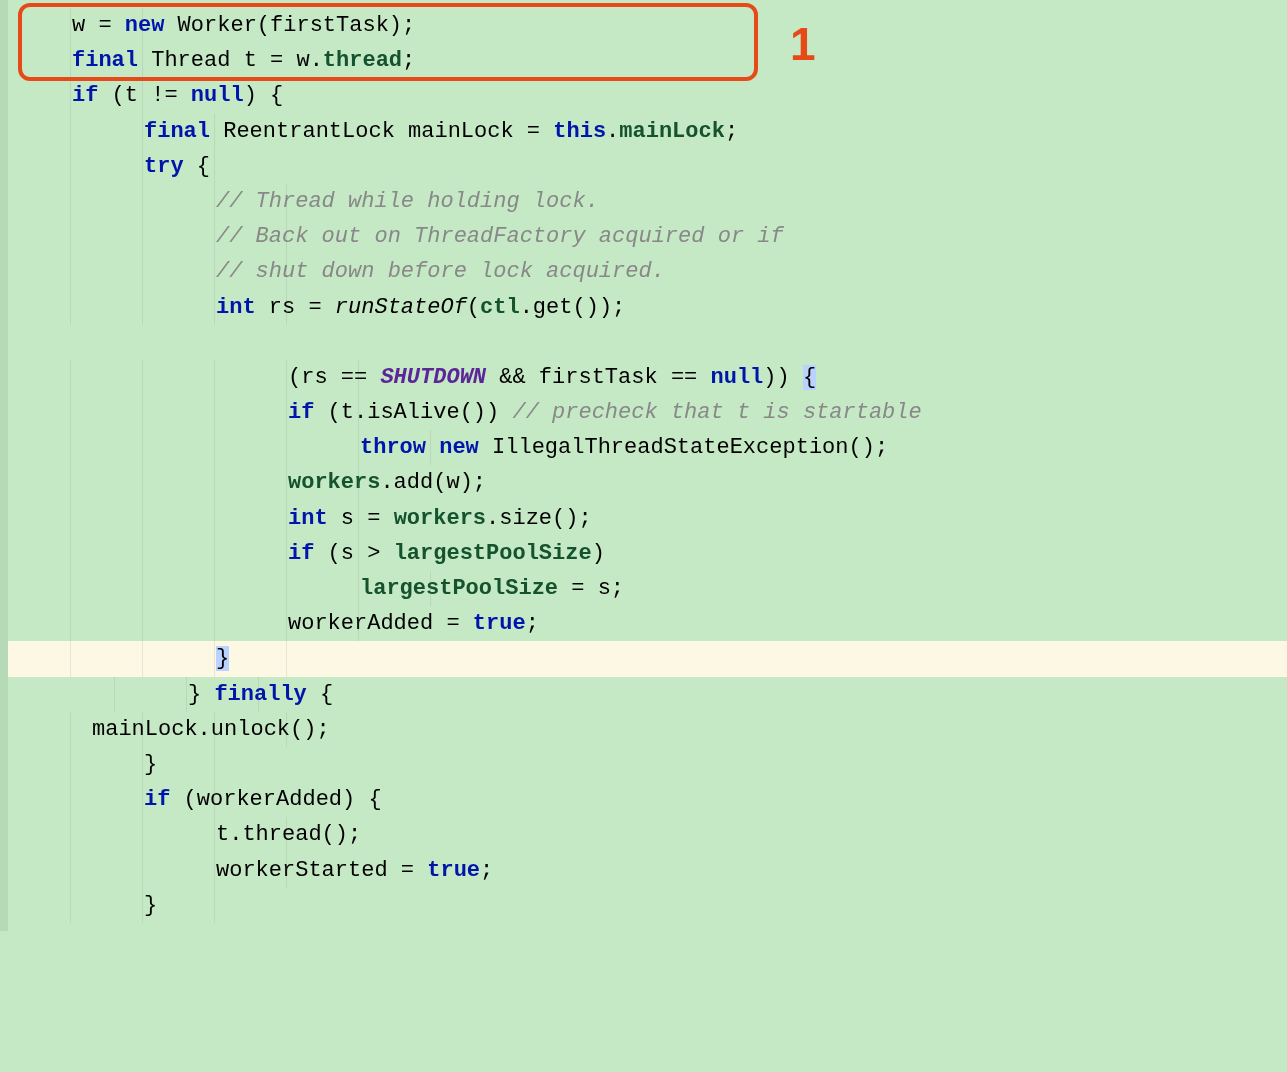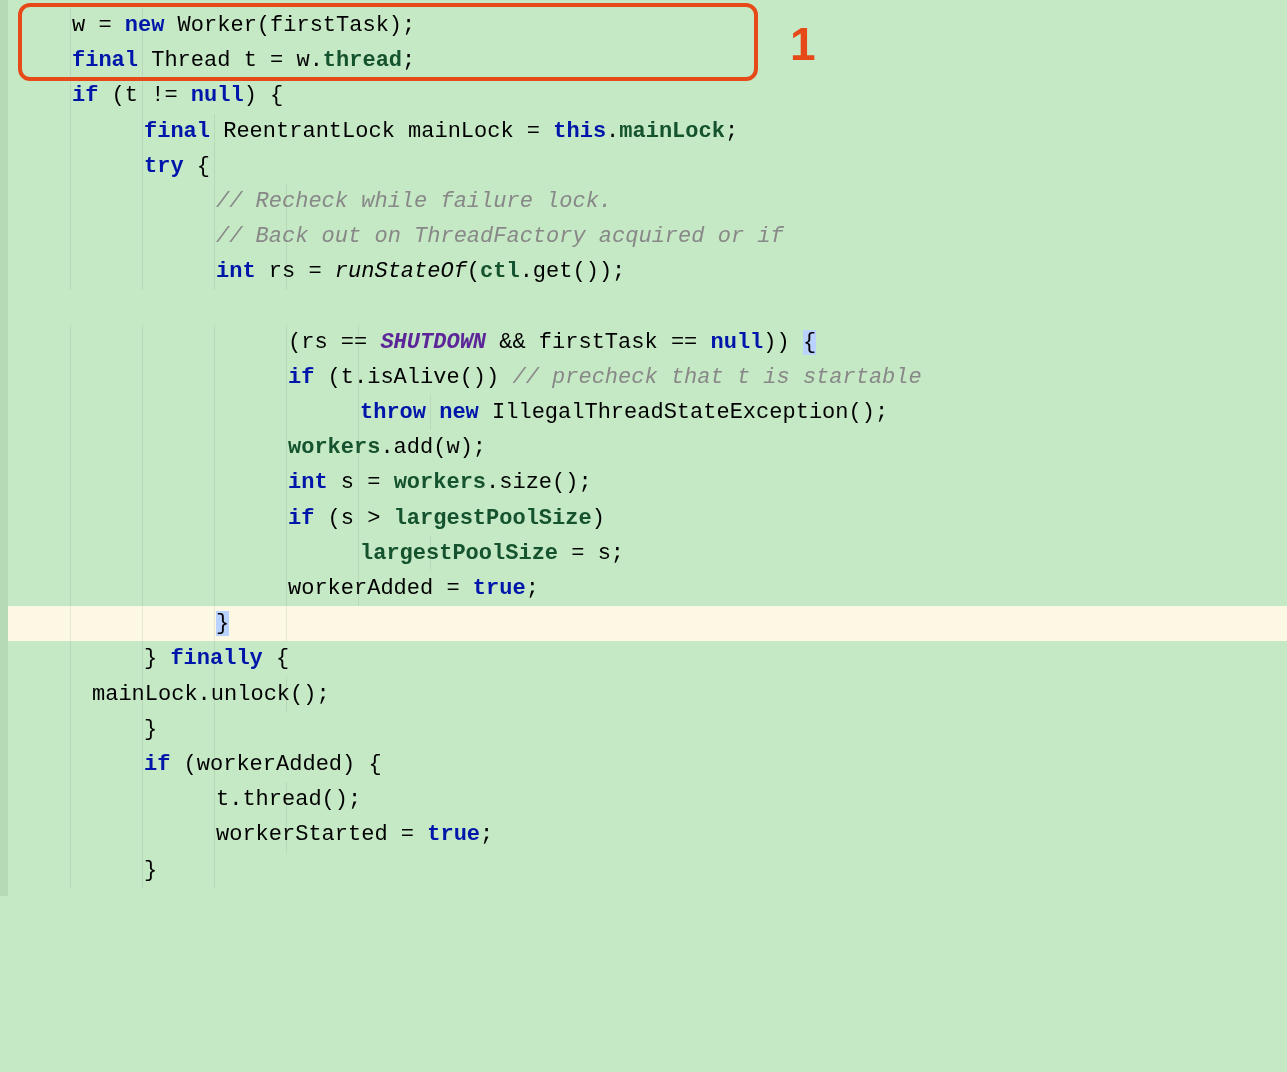--- a/index.html
+++ b/index.html
@@ -73,34 +73,35 @@
 
   <div class="highlight-box" style="left:18px;top:3px;width:740px;height:78px;"></div>
   <div class="annot" style="left:790px;top:8px;">1</div>
 
   <div id="code-lines">
       <div class="line" style="padding-left: 64px;"><div class="indent-guide" style="left: 62px;"></div><div class="indent-guide" style="left: 134px;"></div><span class="txt">w = </span><span class="kw">new</span><span class="txt"> Worker(firstTask);</span></div>
       <div class="line" style="padding-left: 64px;"><div class="indent-guide" style="left: 62px;"></div><div class="indent-guide" style="left: 134px;"></div><span class="kw">final</span><span class="txt"> Thread t = w.</span><span class="field">thread</span><span class="txt">;</span></div>
       <div class="line" style="padding-left: 64px;"><div class="indent-guide" style="left: 62px;"></div><div class="indent-guide" style="left: 134px;"></div><span class="kw">if</span><span class="txt"> (t != </span><span class="kw">null</span><span class="txt">) {</span></div>
       <div class="line" style="padding-left: 136px;"><div class="indent-guide" style="left: 62px;"></div><div class="indent-guide" style="left: 134px;"></div><div class="indent-guide" style="left: 206px;"></div><span class="kw">final</span><span class="txt"> ReentrantLock mainLock = </span><span class="kw">this</span><span class="txt">.</span><span class="field">mainLock</span><span class="txt">;</span></div>
       <div class="line" style="padding-left: 136px;"><div class="indent-guide" style="left: 62px;"></div><div class="indent-guide" style="left: 134px;"></div><div class="indent-guide" style="left: 206px;"></div><span class="kw">try</span><span class="txt"> {</span></div>
-      <div class="line" style="padding-left: 208px;"><div class="indent-guide" style="left: 62px;"></div><div class="indent-guide" style="left: 134px;"></div><div class="indent-guide" style="left: 206px;"></div><div class="indent-guide" style="left: 278px;"></div><span class="comment">// Recheck while failure lock.</span></div>
+      <div class="line" style="padding-left: 208px;"><div class="indent-guide" style="left: 62px;"></div><div class="indent-guide" style="left: 134px;"></div><div class="indent-guide" style="left: 206px;"></div><div class="indent-guide" style="left: 278px;"></div><span class="comment">// Thread while holding lock.</span></div>
       <div class="line" style="padding-left: 208px;"><div class="indent-guide" style="left: 62px;"></div><div class="indent-guide" style="left: 134px;"></div><div class="indent-guide" style="left: 206px;"></div><div class="indent-guide" style="left: 278px;"></div><span class="comment">// Back out on ThreadFactory acquired or if</span></div>
+      <div class="line" style="padding-left: 208px;"><div class="indent-guide" style="left: 62px;"></div><div class="indent-guide" style="left: 134px;"></div><div class="indent-guide" style="left: 206px;"></div><div class="indent-guide" style="left: 278px;"></div><span class="comment">// shut down before lock acquired.</span></div>
       <div class="line" style="padding-left: 208px;"><div class="indent-guide" style="left: 62px;"></div><div class="indent-guide" style="left: 134px;"></div><div class="indent-guide" style="left: 206px;"></div><div class="indent-guide" style="left: 278px;"></div><span class="kw">int</span><span class="txt"> rs = </span><span class="method-it">runStateOf</span><span class="txt">(</span><span class="field">ctl</span><span class="txt">.get());</span></div>
       <div class="line" style="padding-left: 64px;">&nbsp;</div>
       <div class="line" style="padding-left: 280px;"><div class="indent-guide" style="left: 62px;"></div><div class="indent-guide" style="left: 134px;"></div><div class="indent-guide" style="left: 206px;"></div><div class="indent-guide" style="left: 278px;"></div><div class="indent-guide" style="left: 350px;"></div><span class="txt">(rs == </span><span class="static-it">SHUTDOWN</span><span class="txt"> &amp;&amp; firstTask == </span><span class="kw">null</span><span class="txt">)) </span><span class="txt brace-match">{</span></div>
       <div class="line" style="padding-left: 280px;"><div class="indent-guide" style="left: 62px;"></div><div class="indent-guide" style="left: 134px;"></div><div class="indent-guide" style="left: 206px;"></div><div class="indent-guide" style="left: 278px;"></div><div class="indent-guide" style="left: 350px;"></div><span class="kw">if</span><span class="txt"> (t.isAlive()) </span><span class="comment">// precheck that t is startable</span></div>
       <div class="line" style="padding-left: 352px;"><div class="indent-guide" style="left: 62px;"></div><div class="indent-guide" style="left: 134px;"></div><div class="indent-guide" style="left: 206px;"></div><div class="indent-guide" style="left: 278px;"></div><div class="indent-guide" style="left: 350px;"></div><div class="indent-guide" style="left: 422px;"></div><span class="kw">throw new</span><span class="txt"> IllegalThreadStateException();</span></div>
       <div class="line" style="padding-left: 280px;"><div class="indent-guide" style="left: 62px;"></div><div class="indent-guide" style="left: 134px;"></div><div class="indent-guide" style="left: 206px;"></div><div class="indent-guide" style="left: 278px;"></div><div class="indent-guide" style="left: 350px;"></div><span class="field">workers</span><span class="txt">.add(w);</span></div>
       <div class="line" style="padding-left: 280px;"><div class="indent-guide" style="left: 62px;"></div><div class="indent-guide" style="left: 134px;"></div><div class="indent-guide" style="left: 206px;"></div><div class="indent-guide" style="left: 278px;"></div><div class="indent-guide" style="left: 350px;"></div><span class="kw">int</span><span class="txt"> s = </span><span class="field">workers</span><span class="txt">.size();</span></div>
       <div class="line" style="padding-left: 280px;"><div class="indent-guide" style="left: 62px;"></div><div class="indent-guide" style="left: 134px;"></div><div class="indent-guide" style="left: 206px;"></div><div class="indent-guide" style="left: 278px;"></div><div class="indent-guide" style="left: 350px;"></div><span class="kw">if</span><span class="txt"> (s &gt; </span><span class="field">largestPoolSize</span><span class="txt">)</span></div>
       <div class="line" style="padding-left: 352px;"><div class="indent-guide" style="left: 62px;"></div><div class="indent-guide" style="left: 134px;"></div><div class="indent-guide" style="left: 206px;"></div><div class="indent-guide" style="left: 278px;"></div><div class="indent-guide" style="left: 350px;"></div><div class="indent-guide" style="left: 422px;"></div><span class="field">largestPoolSize</span><span class="txt"> = s;</span></div>
       <div class="line" style="padding-left: 280px;"><div class="indent-guide" style="left: 62px;"></div><div class="indent-guide" style="left: 134px;"></div><div class="indent-guide" style="left: 206px;"></div><div class="indent-guide" style="left: 278px;"></div><div class="indent-guide" style="left: 350px;"></div><span class="txt">workerAdded = </span><span class="kw">true</span><span class="txt">;</span></div>
       <div class="line yellow" style="padding-left: 208px;"><div class="indent-guide" style="left: 62px;"></div><div class="indent-guide" style="left: 134px;"></div><div class="indent-guide" style="left: 206px;"></div><div class="indent-guide" style="left: 278px;"></div><span class="txt brace-match">}</span></div>
-      <div class="line" style="padding-left: 136px;"><div class="indent-guide" style="left: 62px;"></div><div class="indent-guide" style="left: 134px;"></div><div class="indent-guide" style="left: 206px;"></div><span class="txt">} </span><span class="kw">finally</span><span class="txt"> {</span></div>
+      <div class="line" style="padding-left: 136px; margin-left: 44px;"><div class="indent-guide" style="left: 62px;"></div><div class="indent-guide" style="left: 134px;"></div><div class="indent-guide" style="left: 206px;"></div><span class="txt">} </span><span class="kw">finally</span><span class="txt"> {</span></div>
       <div class="line" style="padding-left: 84px;"><div class="indent-guide" style="left: 62px;"></div><div class="indent-guide" style="left: 134px;"></div><div class="indent-guide" style="left: 206px;"></div><div class="indent-guide" style="left: 278px;"></div><span class="txt">mainLock.unlock();</span></div>
       <div class="line" style="padding-left: 136px;"><div class="indent-guide" style="left: 62px;"></div><div class="indent-guide" style="left: 134px;"></div><div class="indent-guide" style="left: 206px;"></div><span class="txt">}</span></div>
       <div class="line" style="padding-left: 136px;"><div class="indent-guide" style="left: 62px;"></div><div class="indent-guide" style="left: 134px;"></div><div class="indent-guide" style="left: 206px;"></div><span class="kw">if</span><span class="txt"> (workerAdded) {</span></div>
       <div class="line" style="padding-left: 208px;"><div class="indent-guide" style="left: 62px;"></div><div class="indent-guide" style="left: 134px;"></div><div class="indent-guide" style="left: 206px;"></div><div class="indent-guide" style="left: 278px;"></div><span class="txt">t.thread();</span></div>
       <div class="line" style="padding-left: 208px;"><div class="indent-guide" style="left: 62px;"></div><div class="indent-guide" style="left: 134px;"></div><div class="indent-guide" style="left: 206px;"></div><div class="indent-guide" style="left: 278px;"></div><span class="txt">workerStarted = </span><span class="kw">true</span><span class="txt">;</span></div>
       <div class="line" style="padding-left: 136px;"><div class="indent-guide" style="left: 62px;"></div><div class="indent-guide" style="left: 134px;"></div><div class="indent-guide" style="left: 206px;"></div><span class="txt">}</span></div>
     </div>
 
   <div class="highlight-box" style="left:178px;top:949px;width:250px;height:40px;"></div>
   <div class="annot" style="left:458px;top:940px;">2</div>

